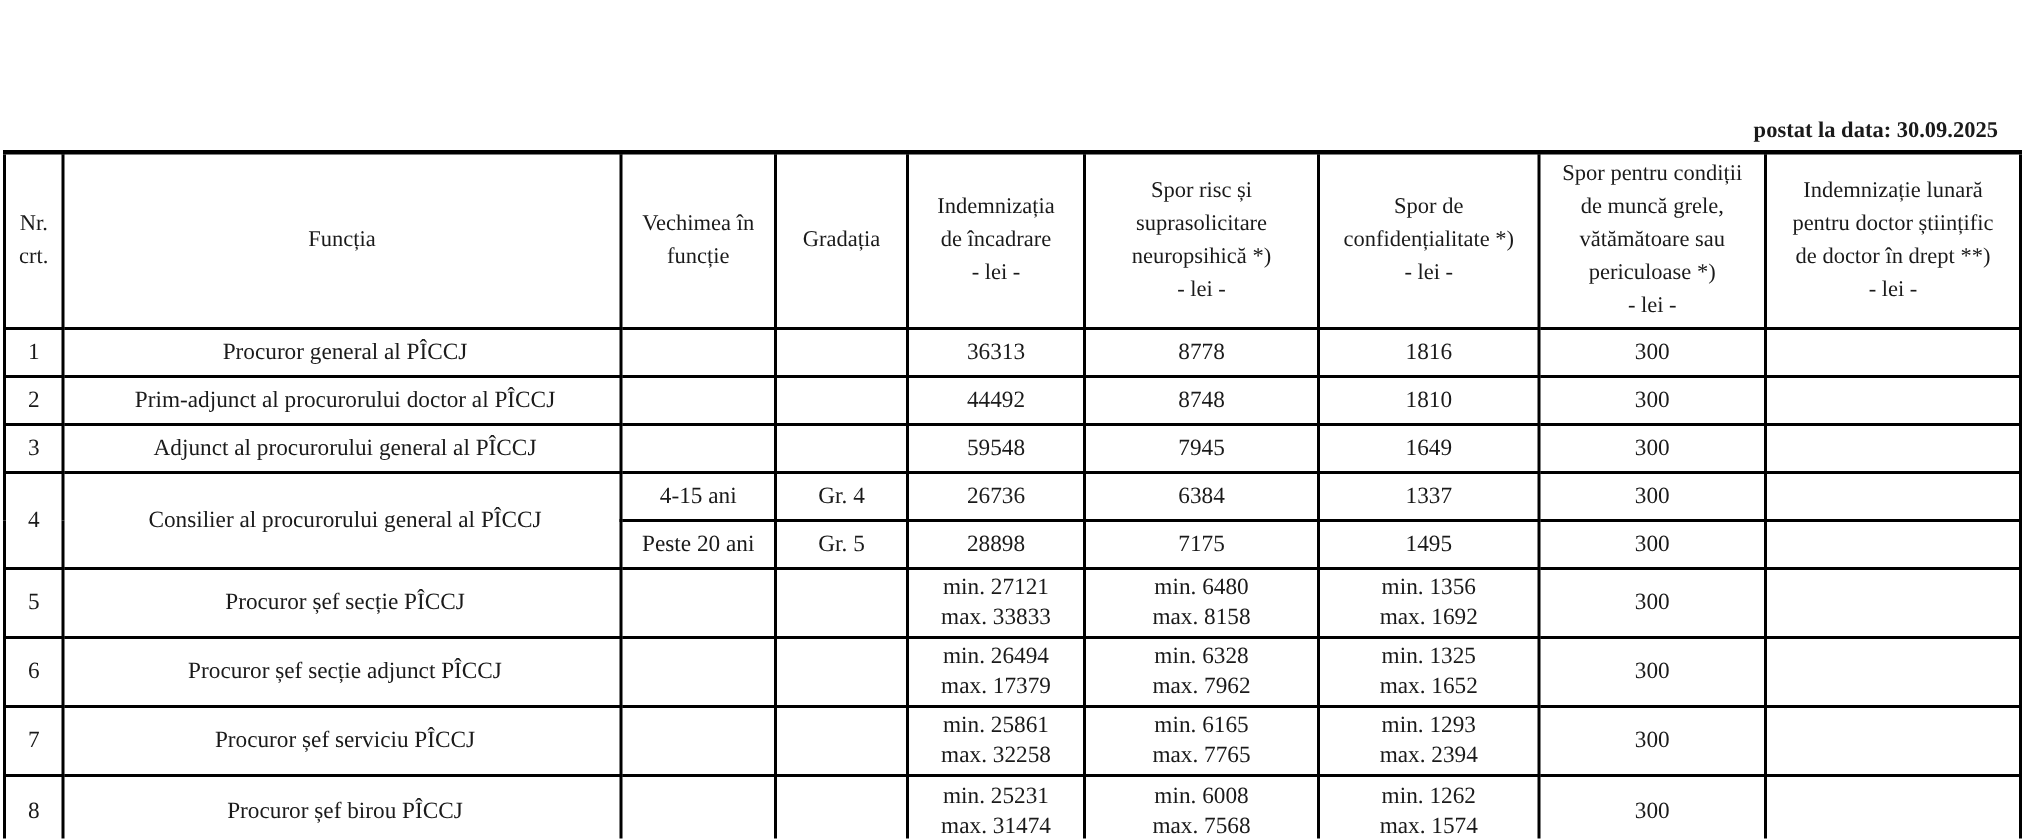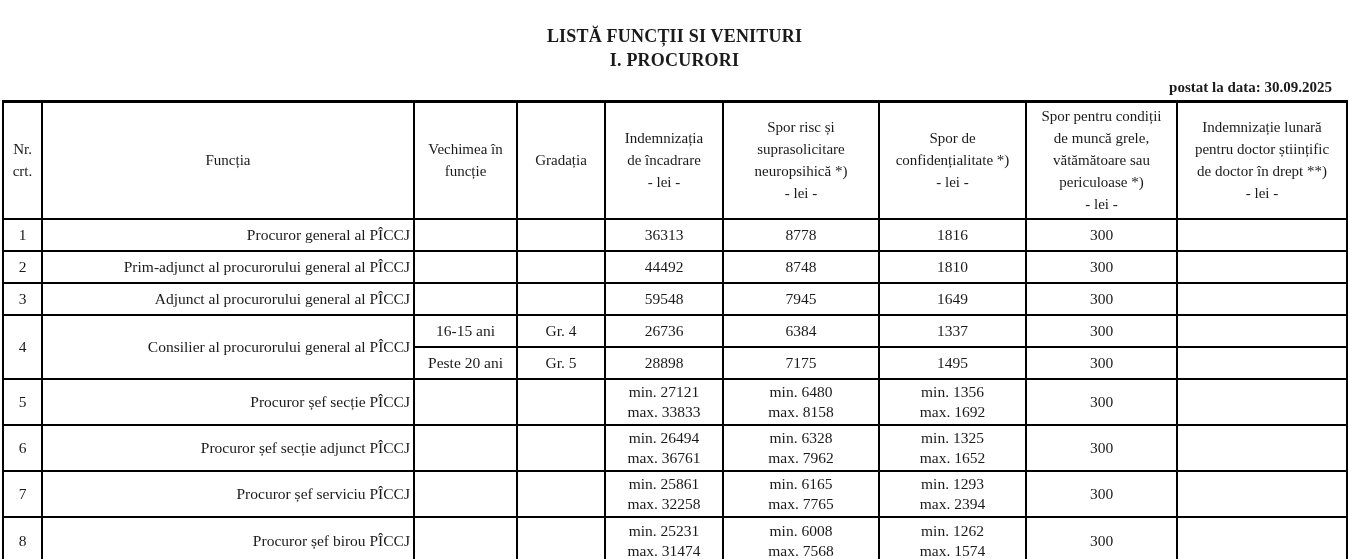--- a/index.html
+++ b/index.html
@@ -24,33 +24,29 @@
     font-weight: normal; font-size: 15px; line-height: 22px;
     text-align: center; vertical-align: middle; white-space: pre-line;
     padding: 2px 1px; height: 117px;
   }
   td {
     font-size: 15.5px; line-height: 21px; vertical-align: middle;
     text-align: center; white-space: pre-line; padding: 2px 3px;
     height: 32px;
   }
   td.c-nr { text-align: center; }
-  td.c-functie { text-align: right; padding-left: 7px; }
+  td.c-functie { text-align: center; padding-left: 7px; }
   tr.tall td { height: 45px; line-height: 20px; }
   tbody tr:last-child td { height: 48px; }
 </style>
 </head>
 <body>
 
 <div class="page">
 
-  <div class="title-block">
-    <div class="title-line">LISTĂ FUNCȚII SI VENITURI</div>
-    <div class="title-line">I. PROCURORI</div>
-  </div>
 
   <div class="posted">postat la data: 30.09.2025</div>
 
   <table class="salary">
     <colgroup>
       <col style="width:39px">
       <col style="width:372px">
       <col style="width:103px">
       <col style="width:88px">
       <col style="width:118px">
@@ -95,21 +91,21 @@
           <td></td>
           <td></td>
           <td>36313</td>
           <td>8778</td>
           <td>1816</td>
           <td>300</td>
           <td></td>
         </tr>
         <tr>
           <td class="c-nr" rowspan="1">2</td>
-          <td class="c-functie" rowspan="1">Prim-adjunct al procurorului general al PÎCCJ</td>
+          <td class="c-functie" rowspan="1">Prim-adjunct al procurorului doctor al PÎCCJ</td>
           <td></td>
           <td></td>
           <td>44492</td>
           <td>8748</td>
           <td>1810</td>
           <td>300</td>
           <td></td>
         </tr>
         <tr>
           <td class="c-nr" rowspan="1">3</td>
@@ -118,21 +114,21 @@
           <td></td>
           <td>59548</td>
           <td>7945</td>
           <td>1649</td>
           <td>300</td>
           <td></td>
         </tr>
         <tr>
           <td class="c-nr" rowspan="2">4</td>
           <td class="c-functie" rowspan="2">Consilier al procurorului general al PÎCCJ</td>
-          <td>16-15 ani</td>
+          <td>4-15 ani</td>
           <td>Gr. 4</td>
           <td>26736</td>
           <td>6384</td>
           <td>1337</td>
           <td>300</td>
           <td></td>
         </tr>
         <tr>
           <td>Peste 20 ani</td>
           <td>Gr. 5</td>
@@ -155,21 +151,21 @@
 max. 1692</td>
           <td>300</td>
           <td></td>
         </tr>
         <tr class="tall">
           <td class="c-nr" rowspan="1">6</td>
           <td class="c-functie" rowspan="1">Procuror șef secție adjunct PÎCCJ</td>
           <td></td>
           <td></td>
           <td>min. 26494
-max. 36761</td>
+max. 17379</td>
           <td>min. 6328
 max. 7962</td>
           <td>min. 1325
 max. 1652</td>
           <td>300</td>
           <td></td>
         </tr>
         <tr class="tall">
           <td class="c-nr" rowspan="1">7</td>
           <td class="c-functie" rowspan="1">Procuror șef serviciu PÎCCJ</td>

